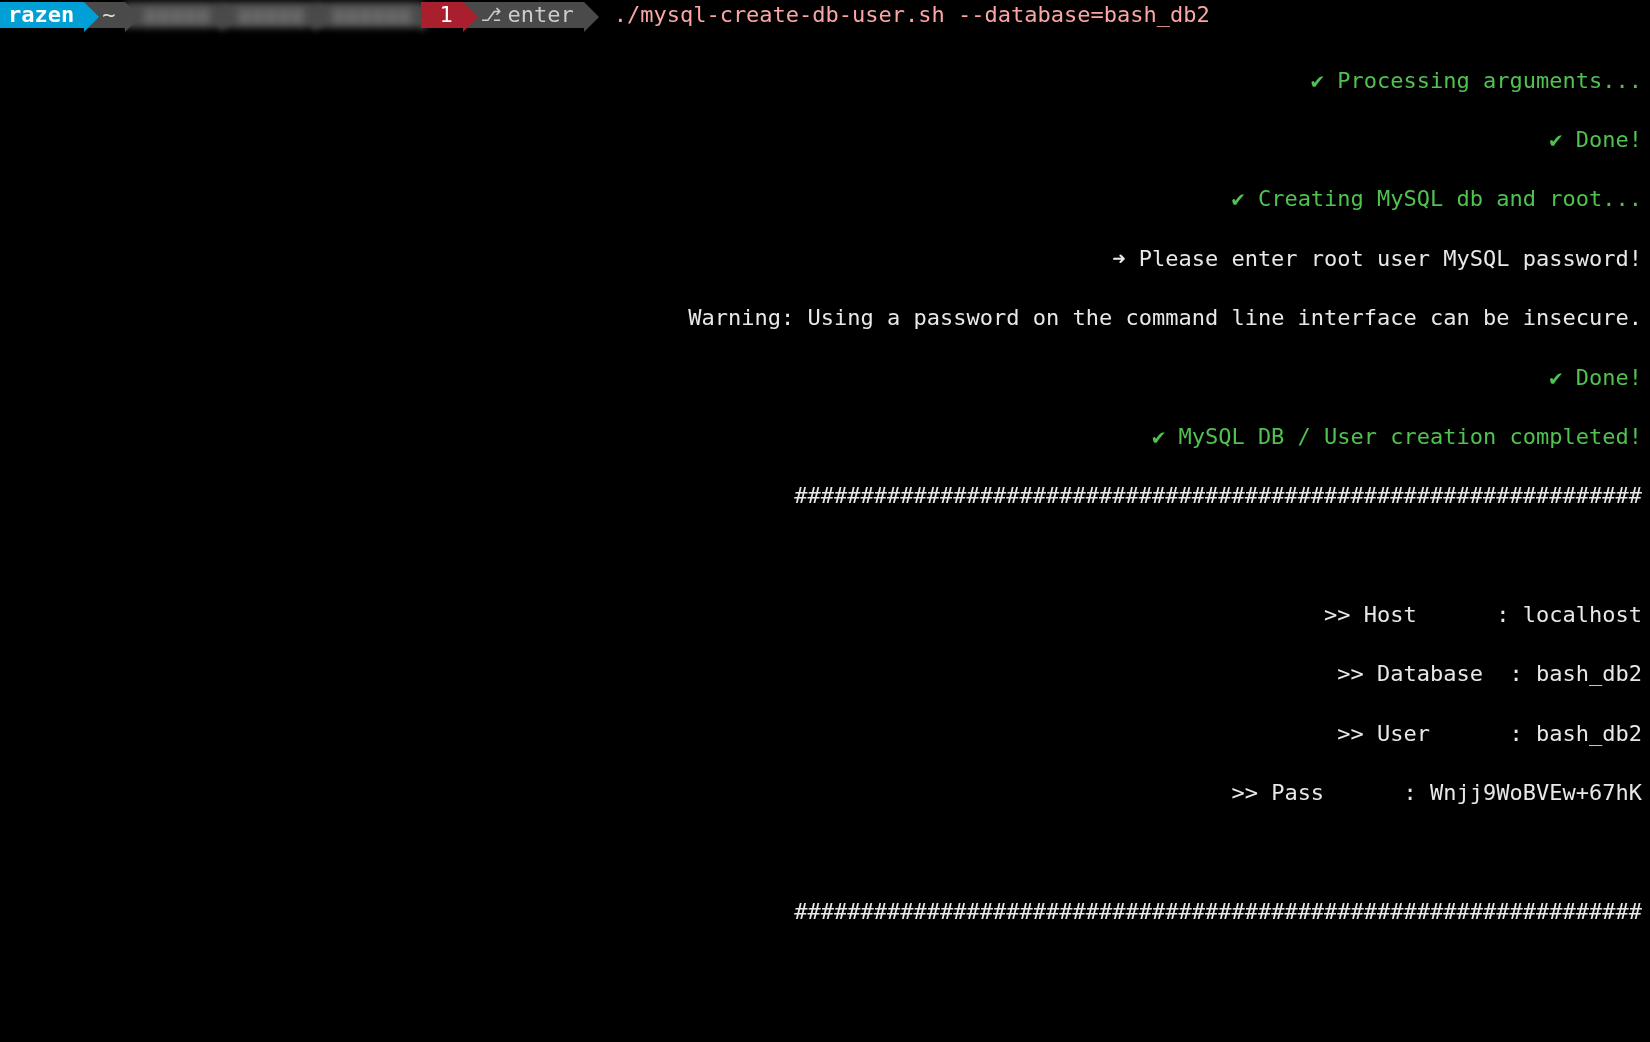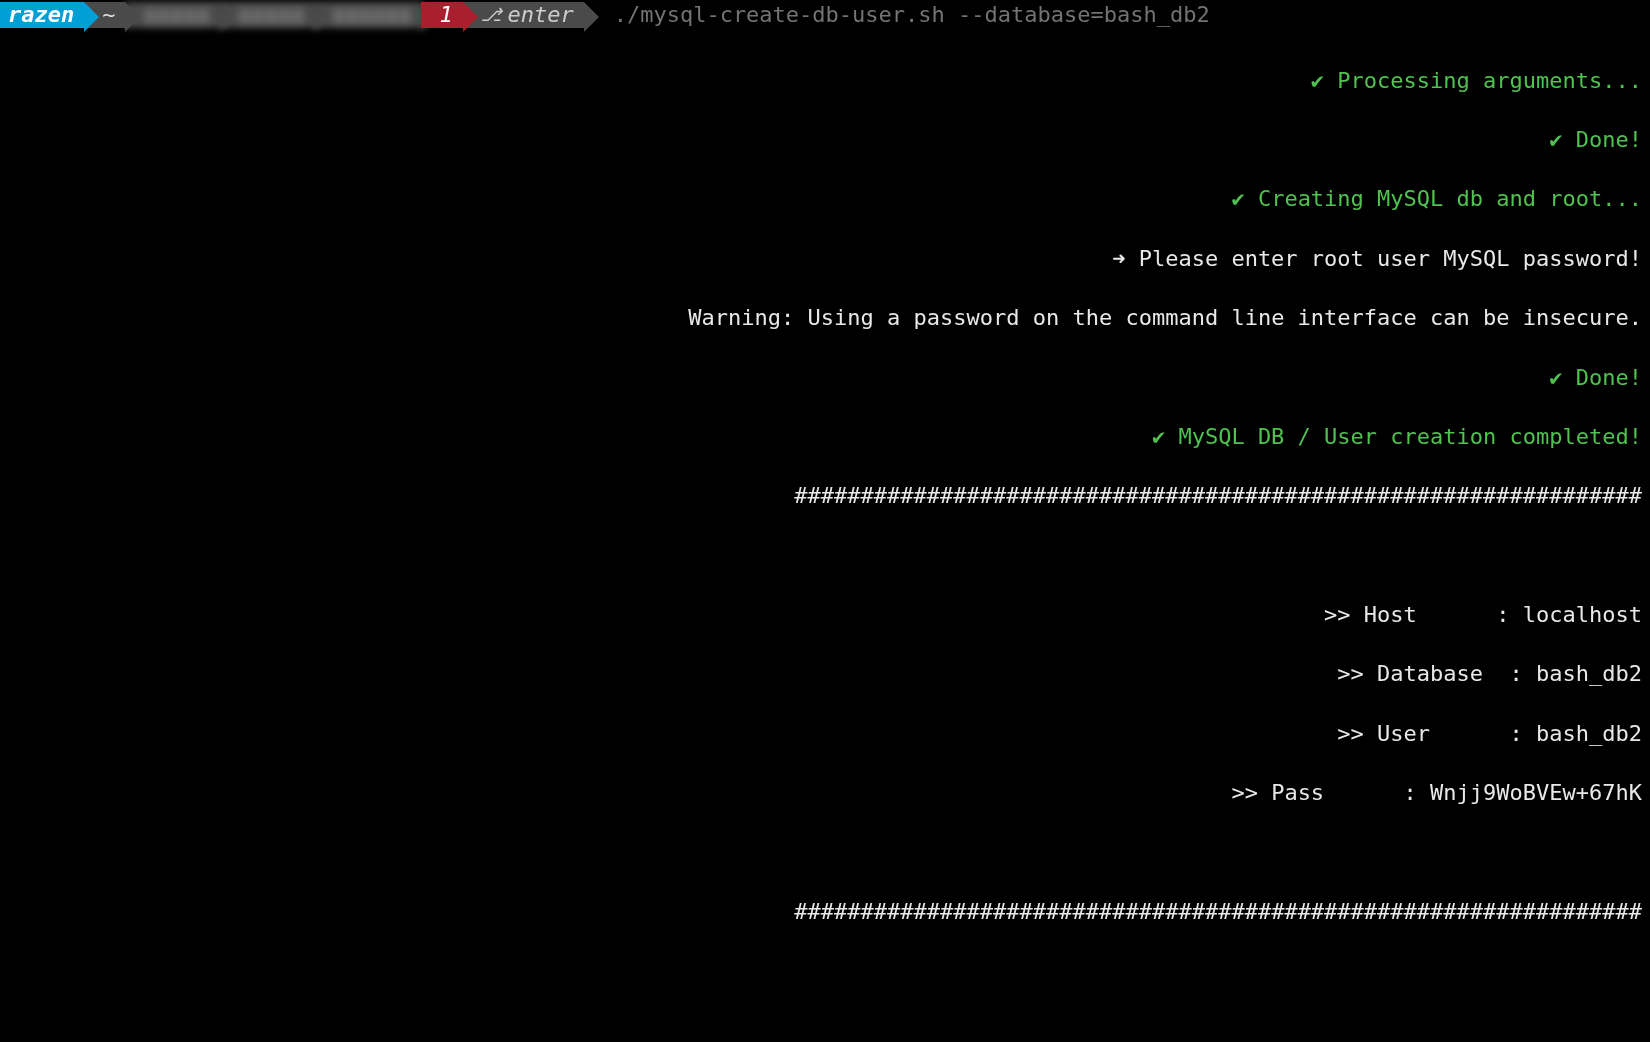--- a/index.html
+++ b/index.html
@@ -23,21 +23,20 @@
       height: 30px;
       white-space: nowrap;
     }
     .seg {
       display: inline-flex;
       align-items: center;
       height: 26px;
       padding: 0 10px 0 18px;
       position: relative;
       color: #ccc;
-      font-style: italic;
     }
     .seg::after {
       content: '';
       position: absolute;
       right: -15px;
       top: 0;
       border-top: 15px solid transparent;
       border-bottom: 15px solid transparent;
       border-left: 15px solid;
       z-index: 1;
@@ -69,21 +68,21 @@
       background: #4a4a4a;
       color: #ccc;
     }
     .seg-branch::after { border-left-color: #4a4a4a; }
     .branch-icon {
       margin-right: 6px;
       font-size: 18px;
     }
     .command {
       padding-left: 30px;
-      color: #737373;
+      color: #fca5a5;
       text-align: center;
     }
     .output {
       padding: 6px 8px 0 8px;
       white-space: pre;
     }
     .green { color: #4fc24f; }
     .white { color: #e8e8e8; }
     .check { color: #4fc24f; }
     .arrow { color: #e8e8e8; }

